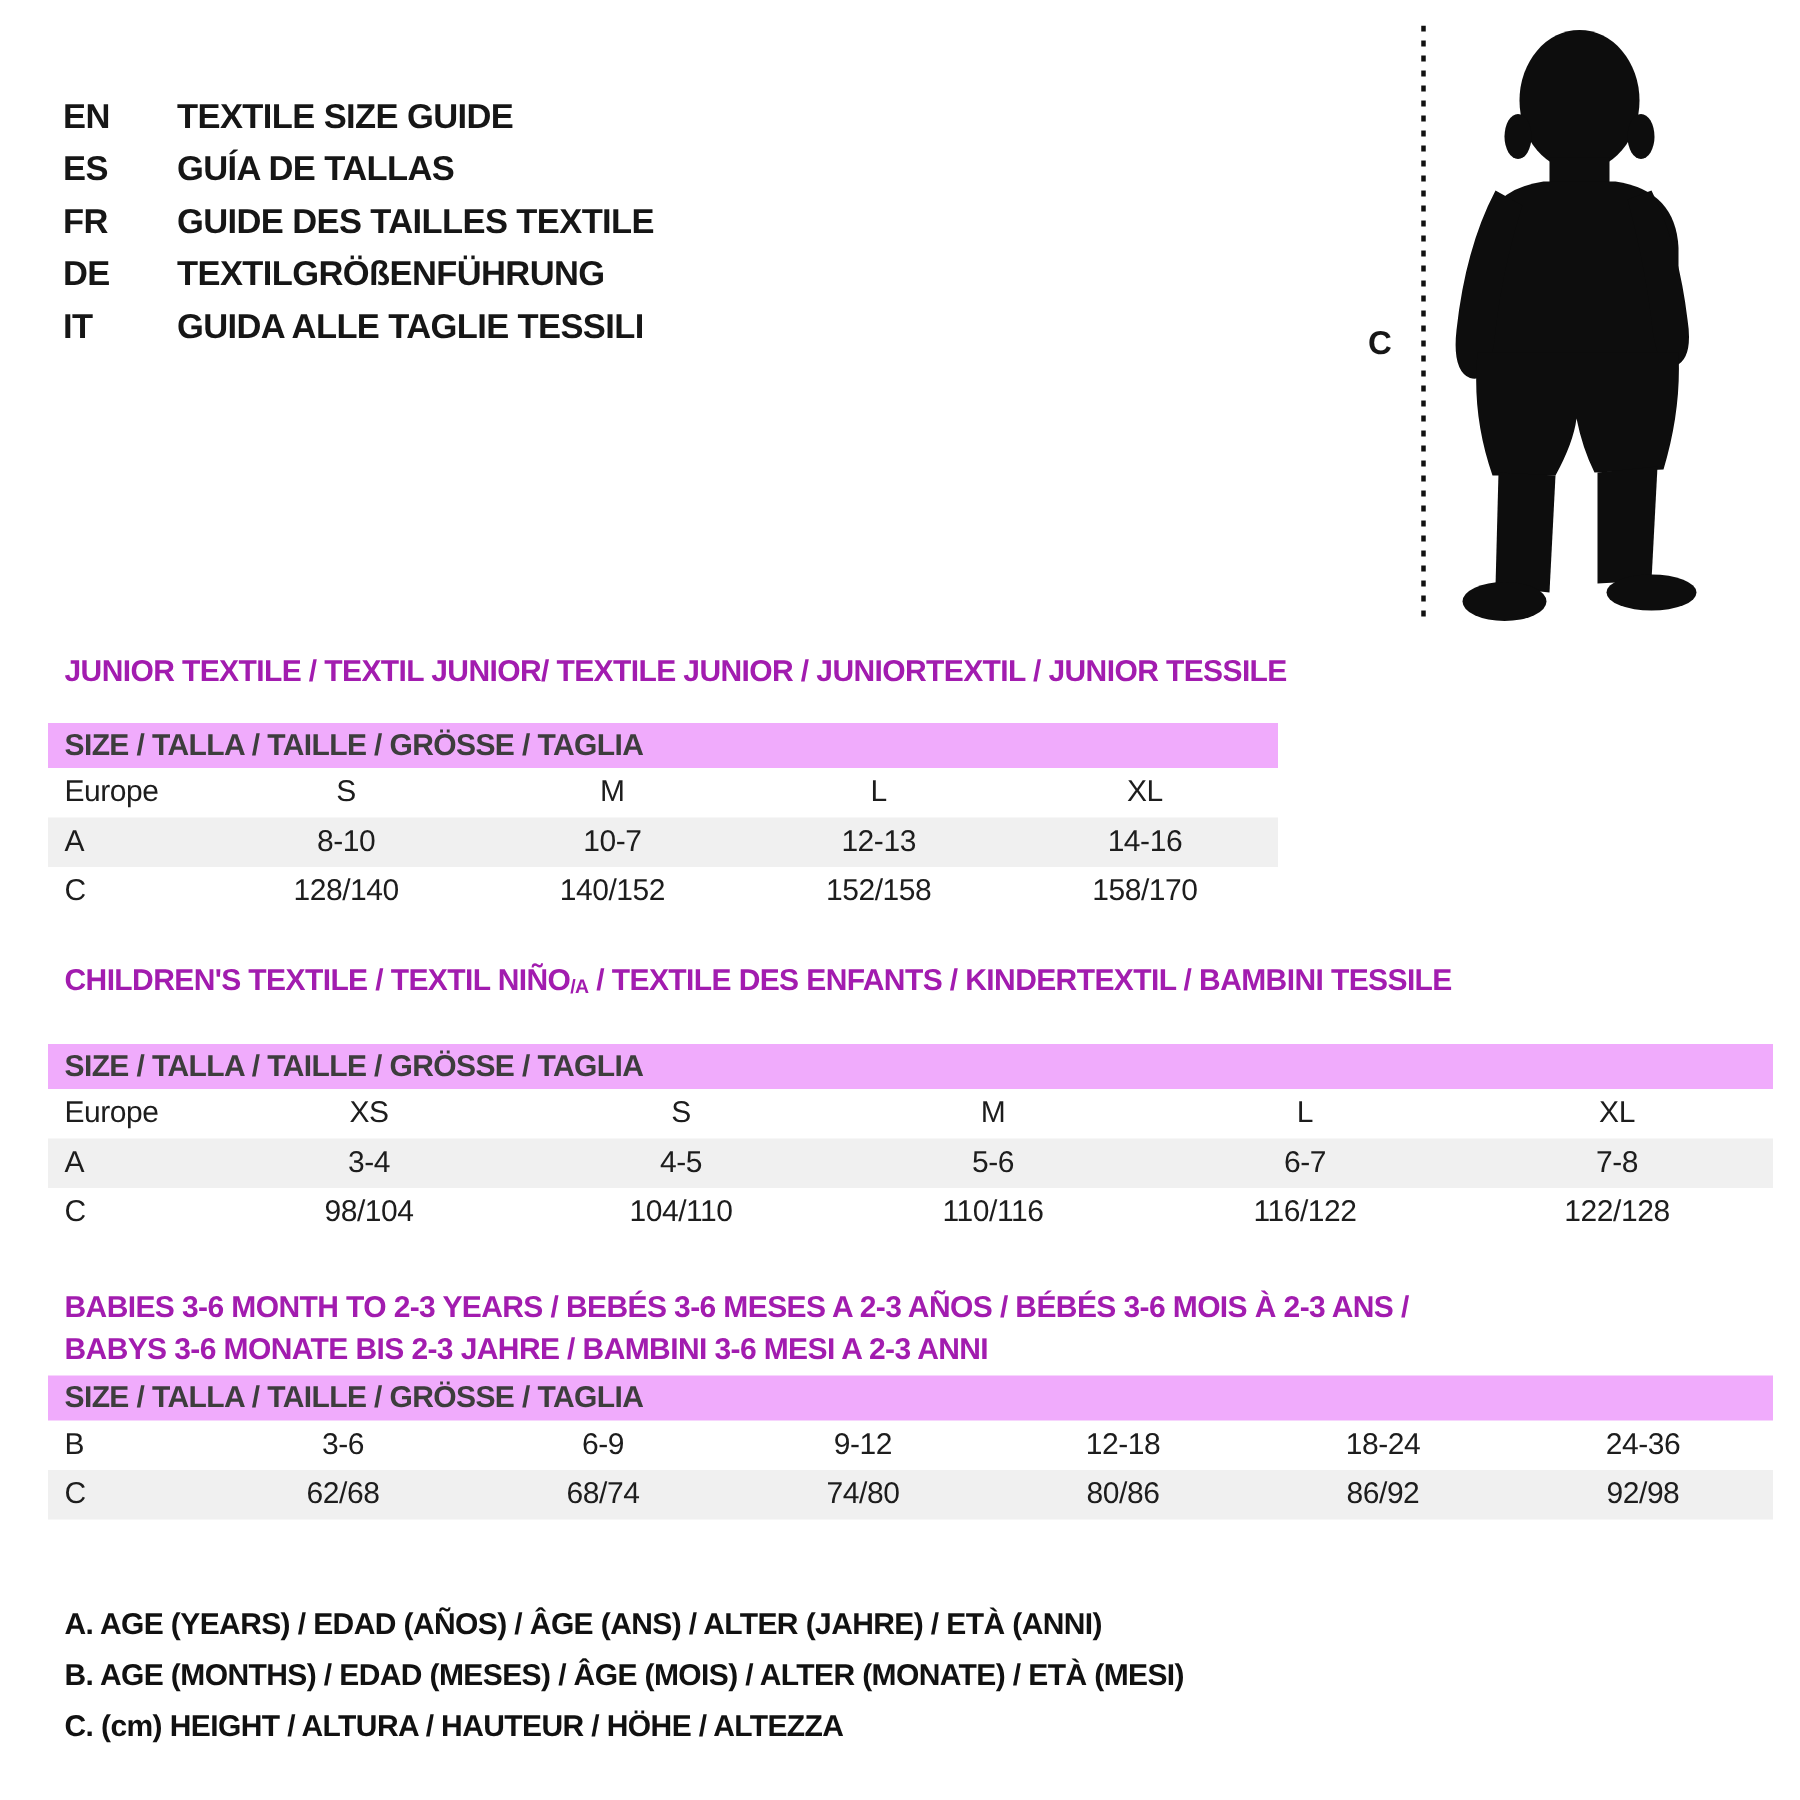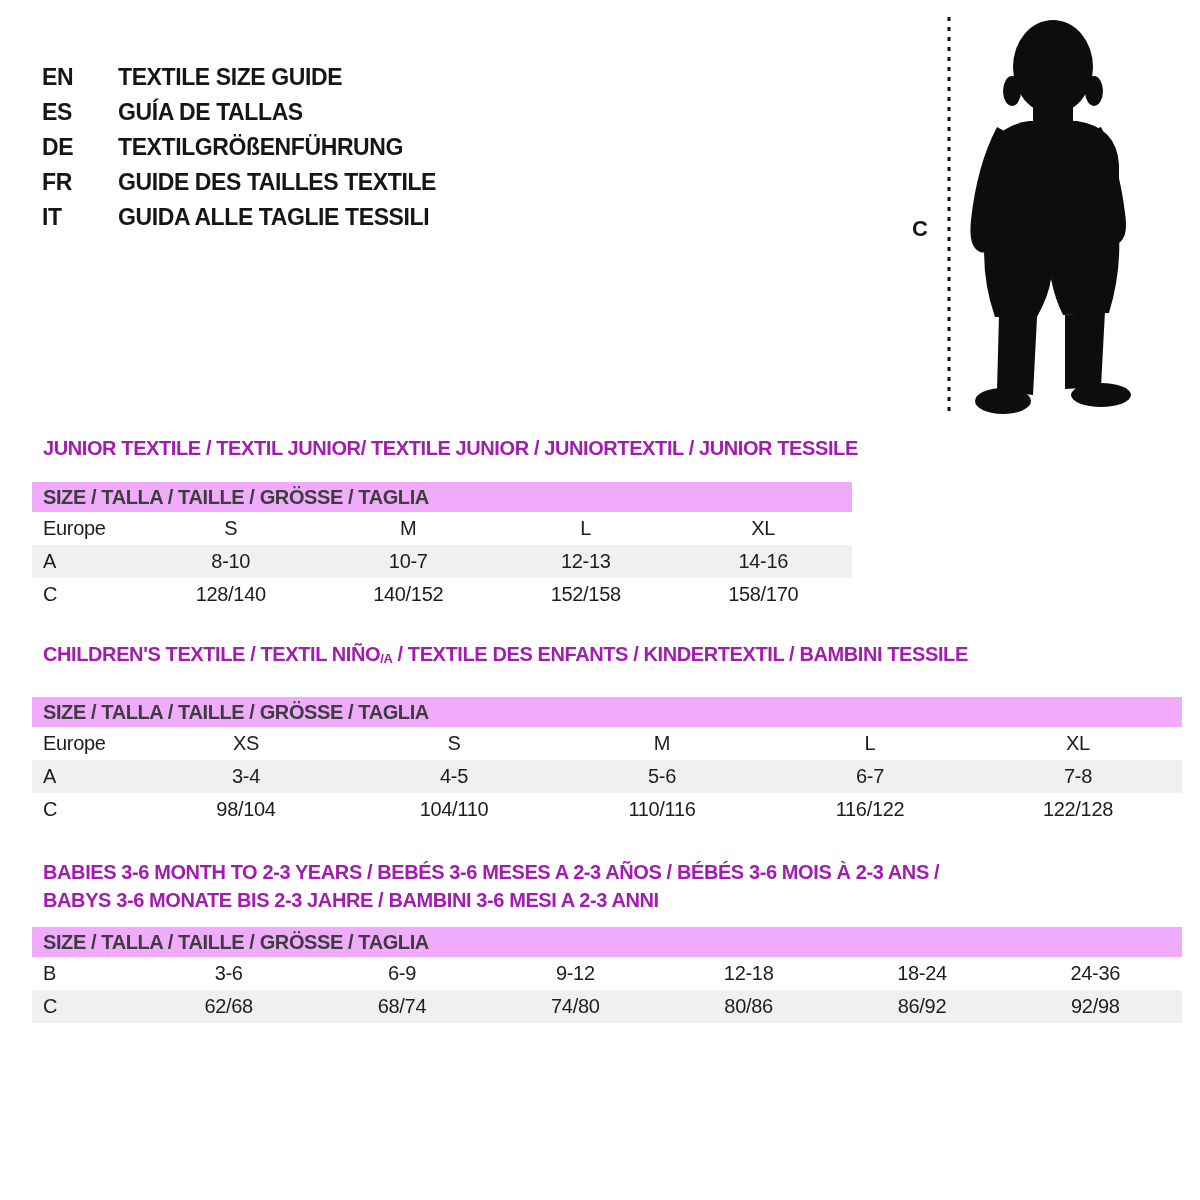--- a/index.html
+++ b/index.html
@@ -25,21 +25,21 @@
   .tbl{position:absolute;left:32px;}
   #tbl-junior{top:437px;width:820px;}
   #tbl-children{top:643px;width:1150px;}
   #tbl-babies{top:858px;width:1150px;}
 
   .tbl-title{
     margin:0 0 23px 11px;font-size:20px;font-weight:bold;
     line-height:22px;letter-spacing:-0.4px;white-space:nowrap;color:#a21caf;
   }
   #tbl-children .tbl-title{margin-bottom:27px;}
-  #tbl-babies .tbl-title{line-height:28px;margin-bottom:13px;}
+  #tbl-babies .tbl-title{line-height:28px;margin-bottom:3px;}
   .title-sub{font-size:13px;vertical-align:-2px;}
 
   .band{
     height:30px;line-height:30px;background:#f0abfc;color:#3d3d3d;
     font-size:20px;font-weight:bold;padding-left:11px;box-sizing:border-box;
     letter-spacing:-0.4px;white-space:nowrap;
   }
   .trow{display:flex;height:33px;line-height:33px;font-size:20px;letter-spacing:-0.3px;color:#1d1d1d;align-items:center;}
   .trow.shaded{background:#f0f0f0;}
   .rlabel{flex:0 0 110px;padding-left:11px;box-sizing:border-box;}
@@ -56,26 +56,26 @@
   <div class="lang-list">
     <div class="lang-row">
       <span class="lang-code">EN</span>
       <span class="lang-title">TEXTILE SIZE GUIDE</span>
     </div>
     <div class="lang-row">
       <span class="lang-code">ES</span>
       <span class="lang-title">GUÍA DE TALLAS</span>
     </div>
     <div class="lang-row">
+      <span class="lang-code">FR</span>
+      <span class="lang-title">GUIDE DES TAILLES TEXTILE</span>
+    </div>
+    <div class="lang-row">
       <span class="lang-code">DE</span>
       <span class="lang-title">TEXTILGRÖßENFÜHRUNG</span>
-    </div>
-    <div class="lang-row">
-      <span class="lang-code">FR</span>
-      <span class="lang-title">GUIDE DES TAILLES TEXTILE</span>
     </div>
     <div class="lang-row">
       <span class="lang-code">IT</span>
       <span class="lang-title">GUIDA ALLE TAGLIE TESSILI</span>
     </div>
   </div>
 
   <span class="c-label">C</span>
 
   <svg class="dash-svg" width="4" height="398" viewBox="0 0 4 398">
@@ -181,14 +181,19 @@
       <span class="rlabel">C</span>
       <span class="cell">62/68</span>
       <span class="cell">68/74</span>
       <span class="cell">74/80</span>
       <span class="cell">80/86</span>
       <span class="cell">86/92</span>
       <span class="cell">92/98</span>
     </div>
   </section>
 
+  <div class="notes">
+    <div>A. AGE (YEARS) / EDAD (AÑOS) / ÂGE (ANS) / ALTER (JAHRE) / ETÀ (ANNI)</div>
+    <div>B. AGE (MONTHS) / EDAD (MESES) / ÂGE (MOIS) / ALTER (MONATE) / ETÀ (MESI)</div>
+    <div>C. (cm) HEIGHT / ALTURA / HAUTEUR / HÖHE / ALTEZZA</div>
+  </div>
 
 </div>
 
 </body></html>

